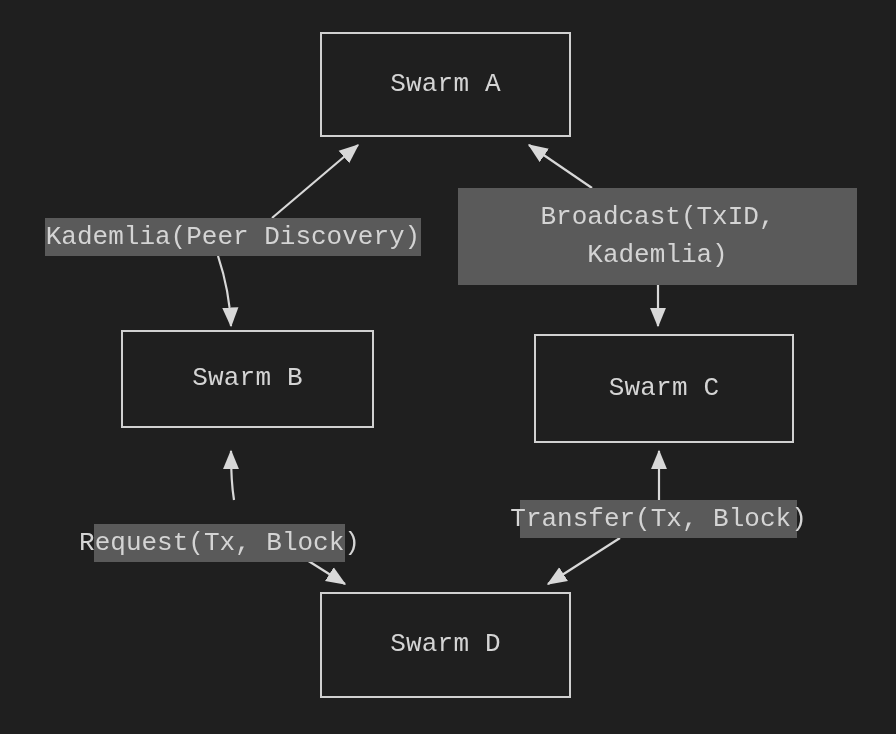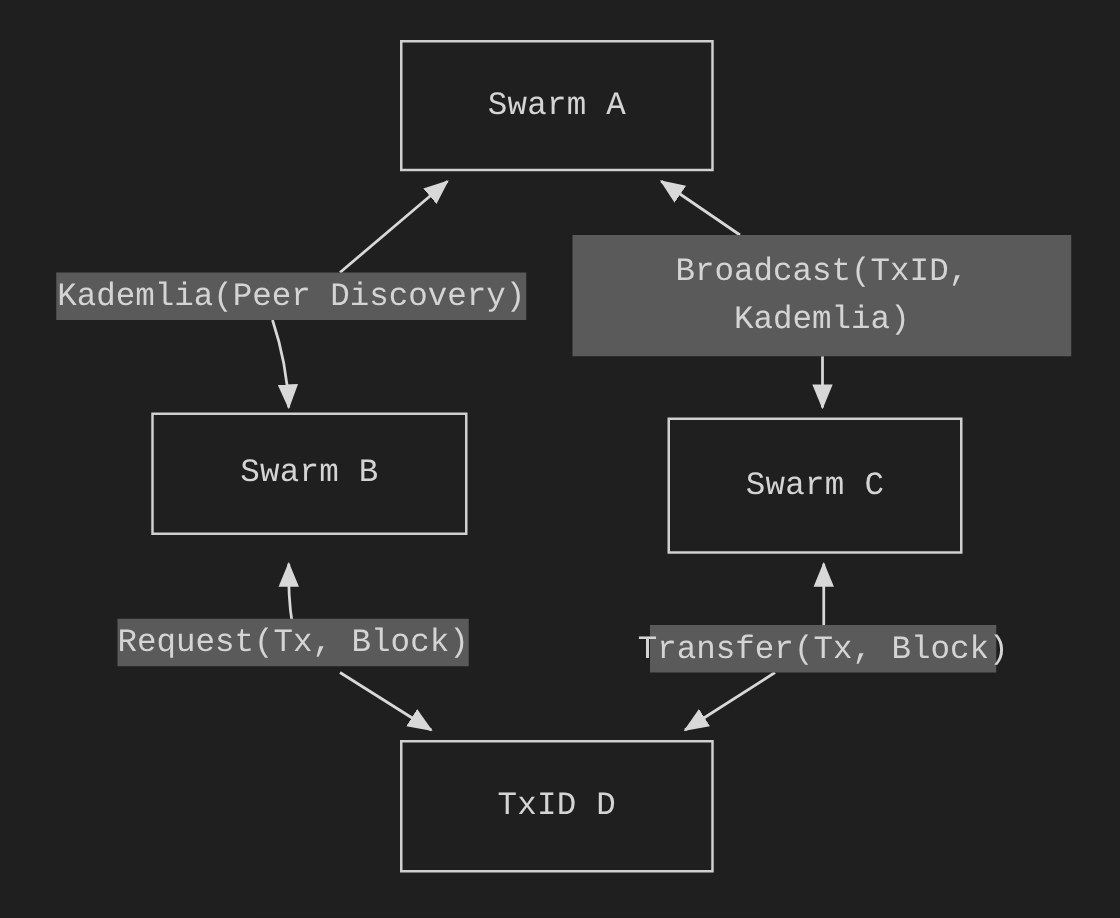--- a/index.html
+++ b/index.html
@@ -64,27 +64,27 @@
     flex-direction: column;
     line-height: 1.45;
   }
   .edge-label .lbl-line {
     display: block;
   }
 
   
   #node-swarm-a { left: 320px; top: 32px;  width: 251px; height: 105px; }
   #node-swarm-b { left: 107px; top: 330px; width: 253px; height: 98px; margin-left: 14px; }
-  #node-swarm-c { left: 534px; top: 334px; width: 236px; height: 109px; }
+  #node-swarm-c { left: 534px; top: 334px; width: 260px; height: 109px; }
   #node-swarm-d { left: 320px; top: 592px; width: 251px; height: 106px; }
 
   
   #label-kademlia  { left: 45px;  top: 218px; width: 376px; height: 38px; align-items: center; }
   #label-broadcast { left: 458px; top: 188px; width: 399px; height: 97px; text-align: right; }
-  #label-request   { left: 94px;  top: 495px; width: 281px; height: 38px; }
+  #label-request   { left: 94px;  top: 524px; width: 251px; height: 38px; }
   #label-transfer  { left: 520px; top: 500px; width: 277px; height: 38px; text-align: center; }
 </style>
 </head>
 <body>
 
 <div id="diagram-root">
 
   <svg class="edge-layer" viewBox="0 0 896 734" width="896" height="734" xmlns="http://www.w3.org/2000/svg">
     <defs>
       <marker id="arrow-head" markerWidth="10" markerHeight="10" refX="8.4" refY="4" orient="auto" markerUnits="strokeWidth">
@@ -119,21 +119,21 @@
 
   <div class="node" id="node-swarm-b">
     <span class="node-label">Swarm B</span>
   </div>
 
   <div class="node" id="node-swarm-c">
     <span class="node-label">Swarm C</span>
   </div>
 
   <div class="node" id="node-swarm-d">
-    <span class="node-label">TxID D</span>
+    <span class="node-label">Swarm D</span>
   </div>
 
   <div class="edge-label" id="label-kademlia">
     <span class="lbl-line">Kademlia(Peer Discovery)</span>
   </div>
 
   <div class="edge-label multiline" id="label-broadcast">
     <span class="lbl-line">Broadcast(TxID,</span>
     <span class="lbl-line">Kademlia)</span>
   </div>

